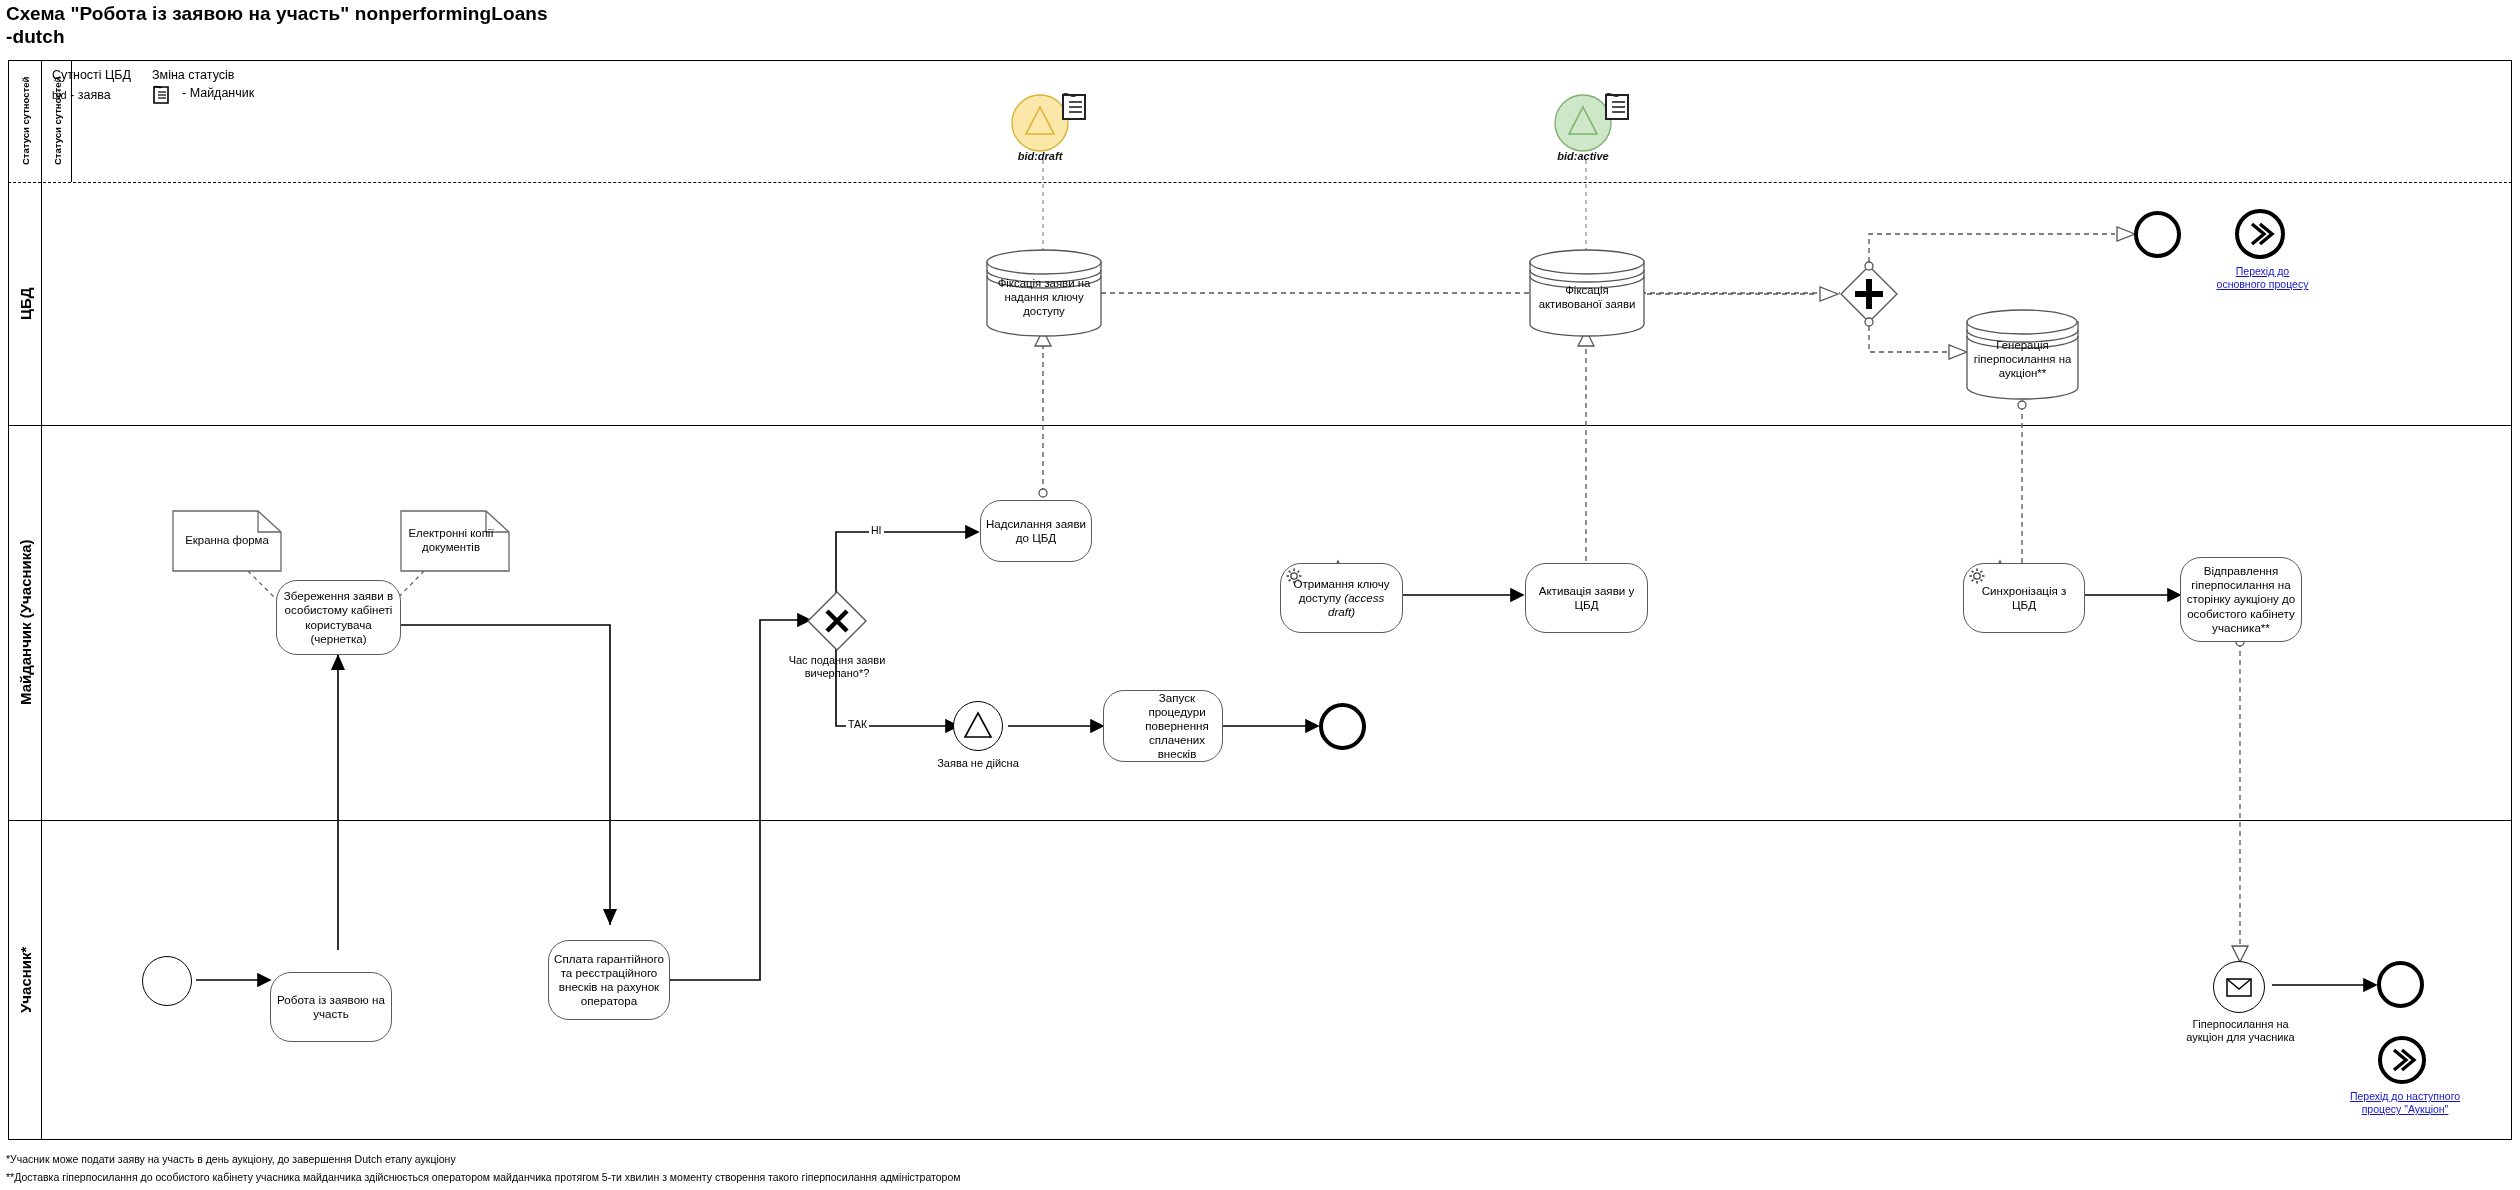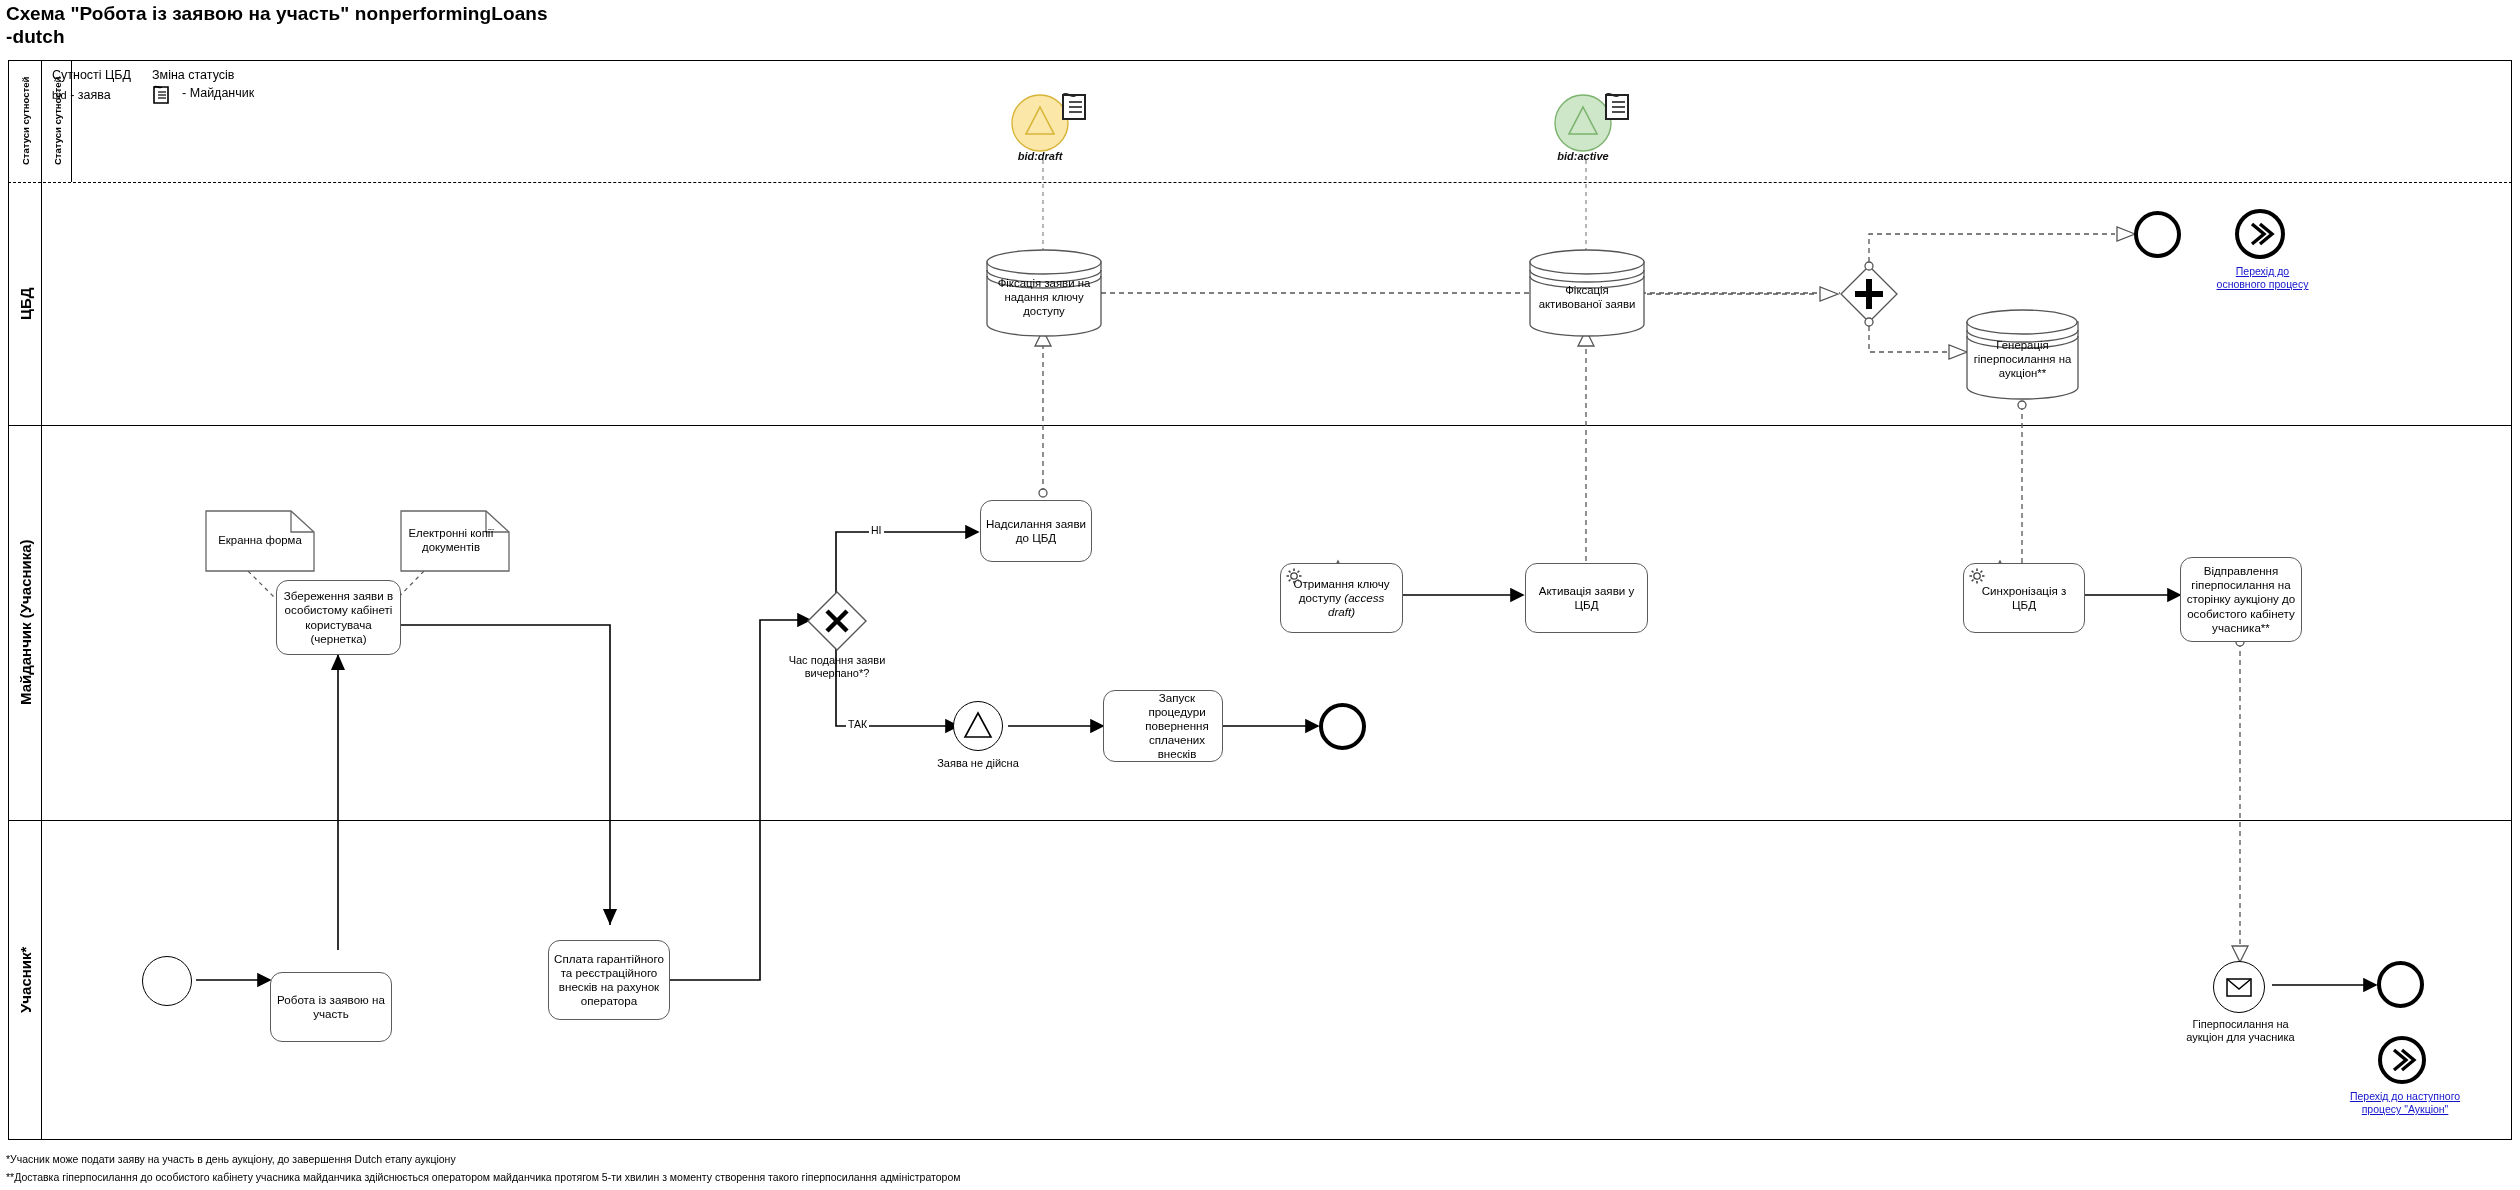--- a/index.html
+++ b/index.html
@@ -34,21 +34,21 @@
   .lane-title.small{font-size:9.5px;font-weight:bold;}
   .sub-col{border-right:1.6px solid #000;box-sizing:border-box;}
 
   
   .legend-h{font-size:12.5px;}
   .legend-s{font-size:12.5px;}
   .legend-i{font-size:11px;margin-top:12px;}
 
   
   .task{
-    position:absolute;border:1.5px solid #5b5b5b;border-radius:12px;background:#fff;
+    position:absolute;border:1.5px solid #5b5b5b;border-radius:21px;background:#fff;
     display:flex;align-items:center;justify-content:center;text-align:center;
     font-size:11.6px;line-height:1.22;box-sizing:border-box;padding:3px 4px;
     color:#000;
   }
   .task .lbl{display:block;white-space:pre-line;}
   .task .it{font-style:italic;}
 
   .datastore{
     position:absolute;box-sizing:border-box;
     display:flex;align-items:center;justify-content:center;text-align:center;
@@ -287,21 +287,21 @@
   <div class="abs" style="left:2234px;top:208px;width:52px;height:52px;">
     <svg width="52" height="52" viewBox="0 0 52 52">
       <circle cx="26" cy="26" r="23" fill="#fff" stroke="#000" stroke-width="4"></circle>
       <path d="M18,16 L30,26 L18,36" fill="none" stroke="#000" stroke-width="3.4"></path>
       <path d="M26,16 L38,26 L26,36" fill="none" stroke="#000" stroke-width="3.4"></path>
     </svg>
   </div>
   <div class="linkref" style="left:2195px;top:265px;width:135px;">Перехід до
 основного процесу</div>
 
-  <div class="docnote" style="left:172px;top:510px;width:110px;height:62px;margin-left:33px;">
+  <div class="docnote" style="left:172px;top:510px;width:110px;height:62px;">
     <svg class="dn-svg" width="110" height="62" viewBox="0 0 110 62">
       <path d="M1,1 L86,1 L109,22 L109,61 L1,61 Z" fill="#fff" stroke="#666" stroke-width="1.3"></path>
       <path d="M86,1 L86,22 L109,22" fill="none" stroke="#666" stroke-width="1.3"></path>
     </svg>
     <span class="dn-lbl">Екранна форма</span>
   </div>
 
   <div class="docnote" style="left:400px;top:510px;width:102px;height:62px;">
     <svg class="dn-svg" width="110" height="62" viewBox="0 0 110 62">
       <path d="M1,1 L86,1 L109,22 L109,61 L1,61 Z" fill="#fff" stroke="#666" stroke-width="1.3"></path>

